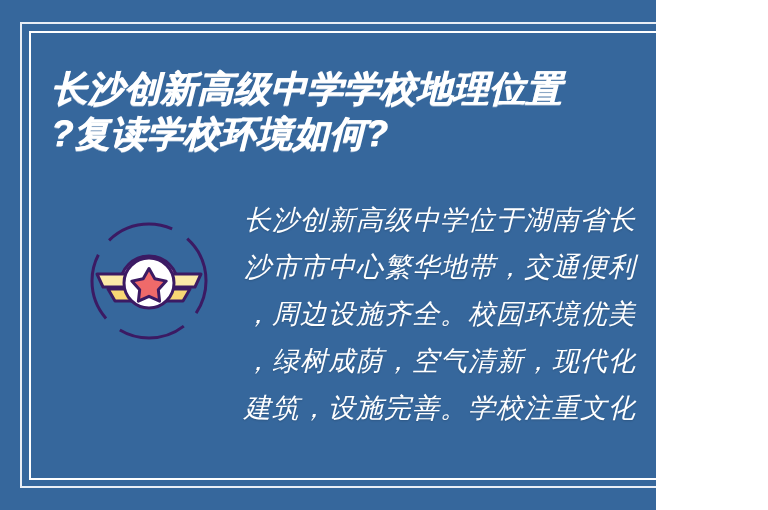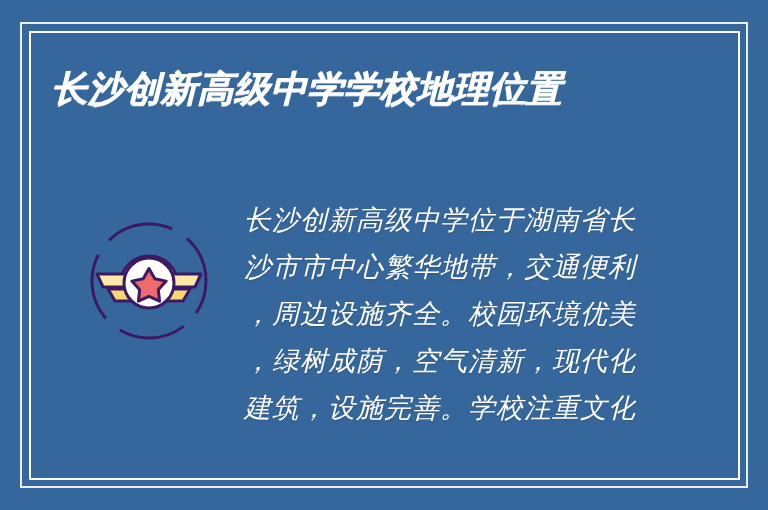--- a/index.html
+++ b/index.html
@@ -8,21 +8,21 @@
   }
   body {
     width: 768px;
     height: 510px;
     overflow: hidden;
     font-family: "Liberation Sans", sans-serif;
   }
 
   #poster {
     position: relative;
-    width: 768px;
+    width: 656px;
     height: 510px;
     background: #36679c;
     overflow: hidden;
   }
 
   
   #frame-outer {
     position: absolute;
     left: 20px;
     top: 22px;
@@ -101,20 +101,21 @@
 </head>
 <body>
 
 <div id="poster">
 
   <div id="frame-outer"></div>
   <div id="frame-inner"></div>
 
   <div id="title-block">
     <div class="title-line">长沙创新高级中学学校地理位置</div>
+    <div class="title-line">?复读学校环境如何?</div>
   </div>
 
   <div id="content-row">
 
     <div id="emblem-wrap">
       <svg id="emblem-svg" viewBox="0 0 124 124" xmlns="http://www.w3.org/2000/svg" aria-hidden="true">
 
         <circle cx="62" cy="62" r="57" fill="none" stroke="#3b1a63" stroke-width="3" stroke-dasharray="68 18" stroke-dashoffset="34" stroke-linecap="butt"></circle>
 
         <path d="M33 66 A29 29 0 0 1 91 66 Z" fill="#c98fd6" stroke="#3b1a63" stroke-width="3" stroke-linejoin="round"></path>

